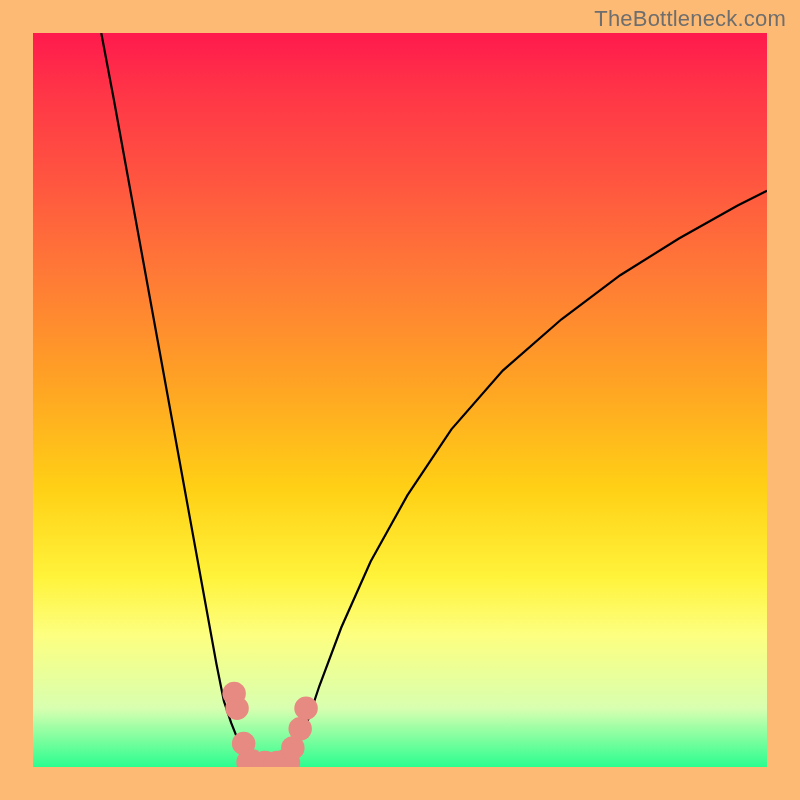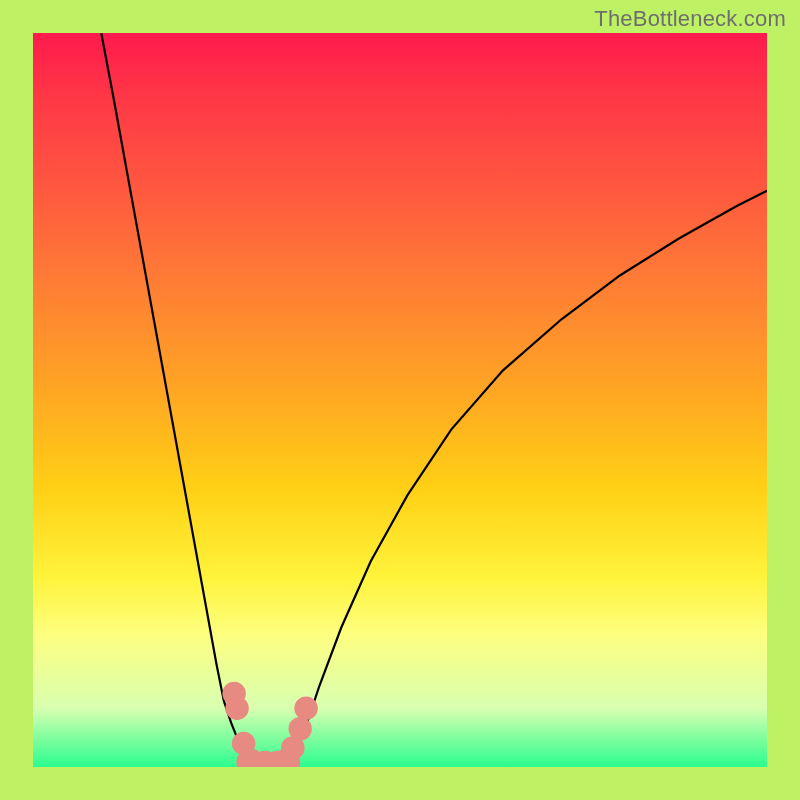--- a/index.html
+++ b/index.html
@@ -10,21 +10,21 @@
     background: #000;
     overflow: hidden;
     font-family: Arial, Helvetica, sans-serif;
   }
   .frame {
     position: absolute;
     left: 0;
     top: 0;
     width: 800px;
     height: 800px;
-    background: #bef264;
+    background: #fdba74;
   }
   .plot {
     position: absolute;
     left: 33px;
     top: 33px;
     width: 734px;
     height: 734px;
     background: linear-gradient(
       to bottom,
       #ff1a4d 0%,

